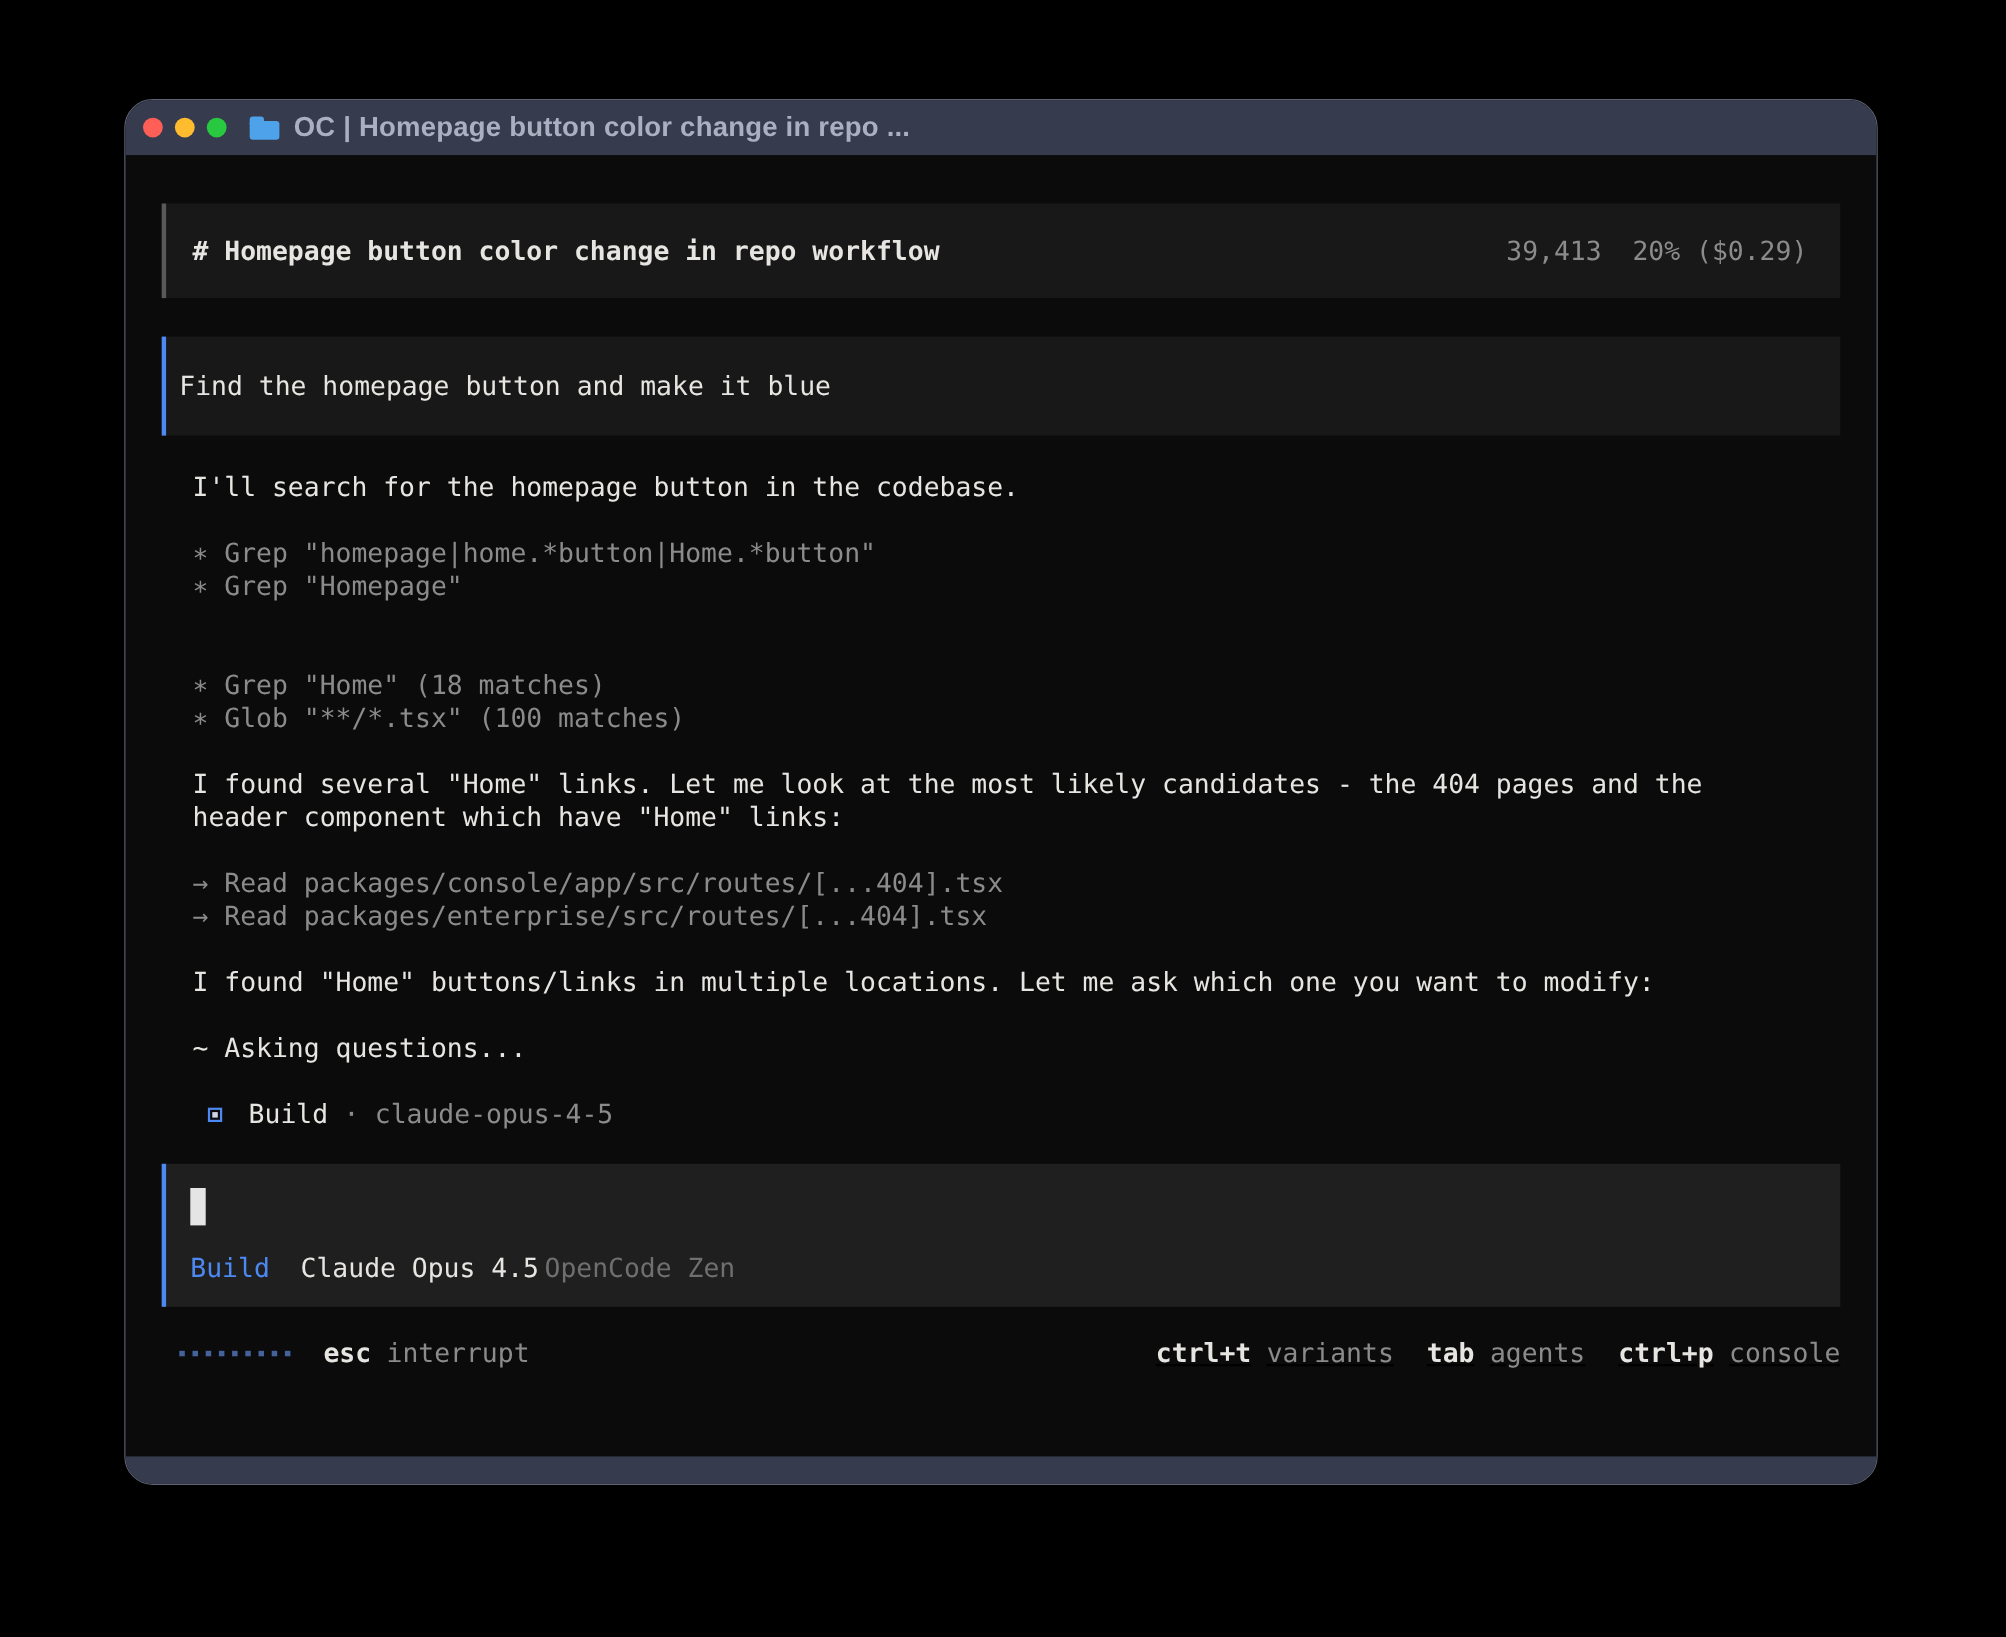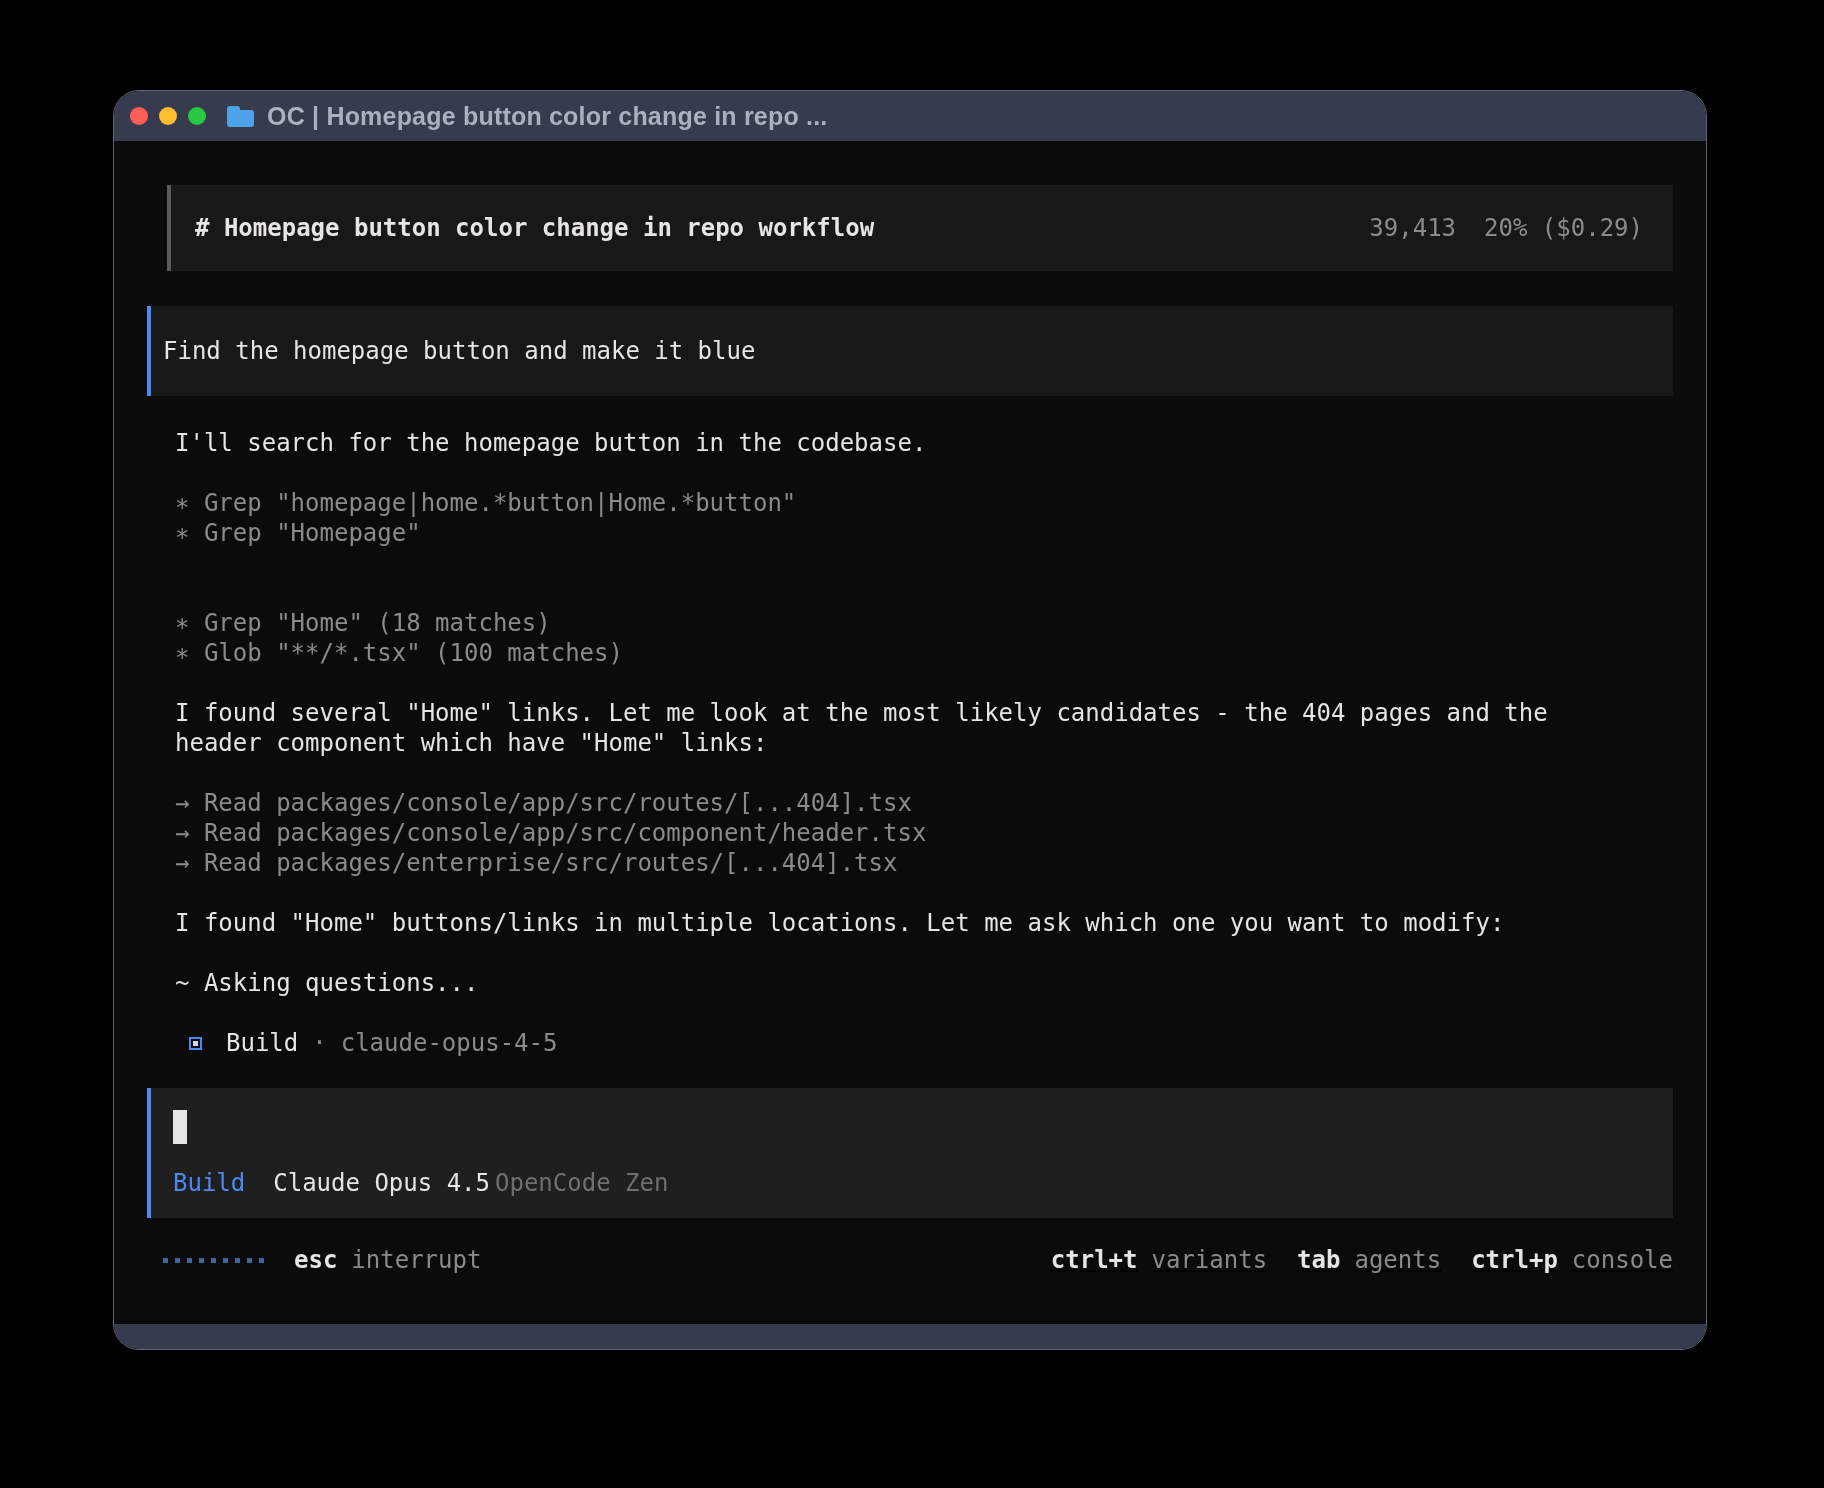--- a/index.html
+++ b/index.html
@@ -33,21 +33,21 @@
     font-family:"Liberation Sans",sans-serif;font-weight:700;font-size:25px;
     color:var(--title-text);letter-spacing:.2px;white-space:nowrap;
   }
   .content{flex:1 1 auto;padding:0 33px;overflow:hidden;}
   .footer-strip{flex:0 0 25px;background:var(--titlebar-bg);}
 
   .session-header{
     margin-top:44px;height:86px;background:var(--block-bg);
     border-left:4px solid var(--gray-border);
     display:flex;align-items:center;justify-content:space-between;
-    padding:0 30px 0 24px;font-size:24px;margin-left:20px;
+    padding:0 30px 0 24px;font-size:24px;
   }
   .session-title{font-weight:700;color:var(--text);}
   .session-usage{color:var(--muted);display:flex;gap:28px;}
 
   .user-message{
     margin-top:35px;height:90px;background:var(--block-bg);
     border-left:4px solid var(--accent);
     display:flex;align-items:center;padding:0 12px;font-size:24px;color:var(--text);
   }
 
@@ -130,21 +130,20 @@
         <div class="t-line gray">∗ Grep "Homepage"</div>
         <div class="t-line white"></div>
         <div class="t-line white"></div>
         <div class="t-line gray">∗ Grep "Home" (18 matches)</div>
         <div class="t-line gray">∗ Glob "**/*.tsx" (100 matches)</div>
         <div class="t-line white"></div>
         <div class="t-line white">I found several "Home" links. Let me look at the most likely candidates - the 404 pages and the</div>
         <div class="t-line white">header component which have "Home" links:</div>
         <div class="t-line white"></div>
         <div class="t-line gray">→ Read packages/console/app/src/routes/[...404].tsx</div>
-        <div class="t-line gray">→ Read packages/console/app/src/component/header.tsx</div>
         <div class="t-line gray">→ Read packages/enterprise/src/routes/[...404].tsx</div>
         <div class="t-line white"></div>
         <div class="t-line white">I found "Home" buttons/links in multiple locations. Let me ask which one you want to modify:</div>
         <div class="t-line white"></div>
         <div class="t-line white">~ Asking questions...</div>
         <div class="t-line white"></div>
       </div>
 
     <div class="agent-row">
       <span class="build-icon">

